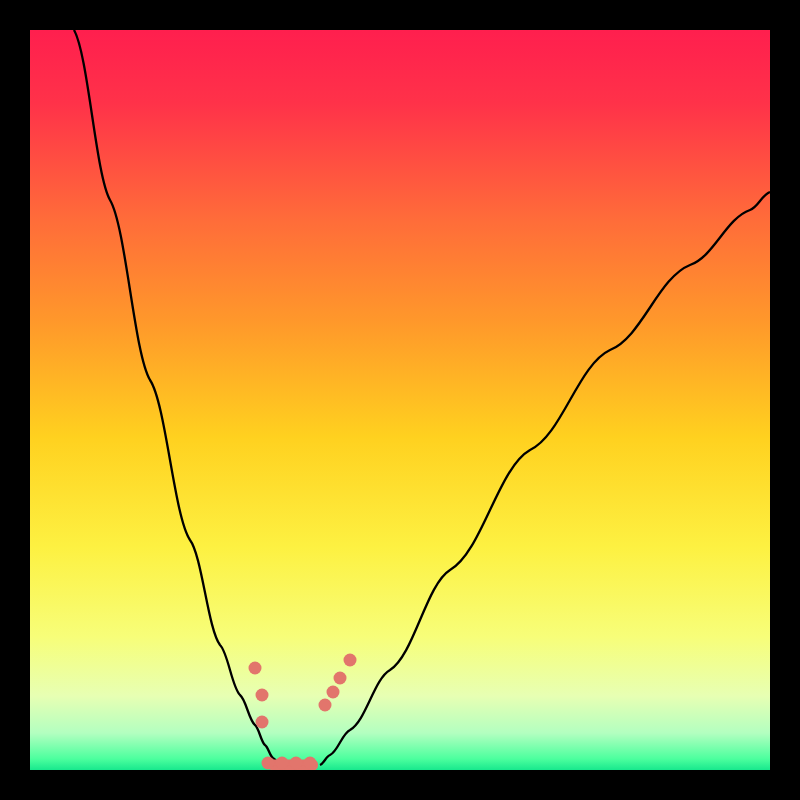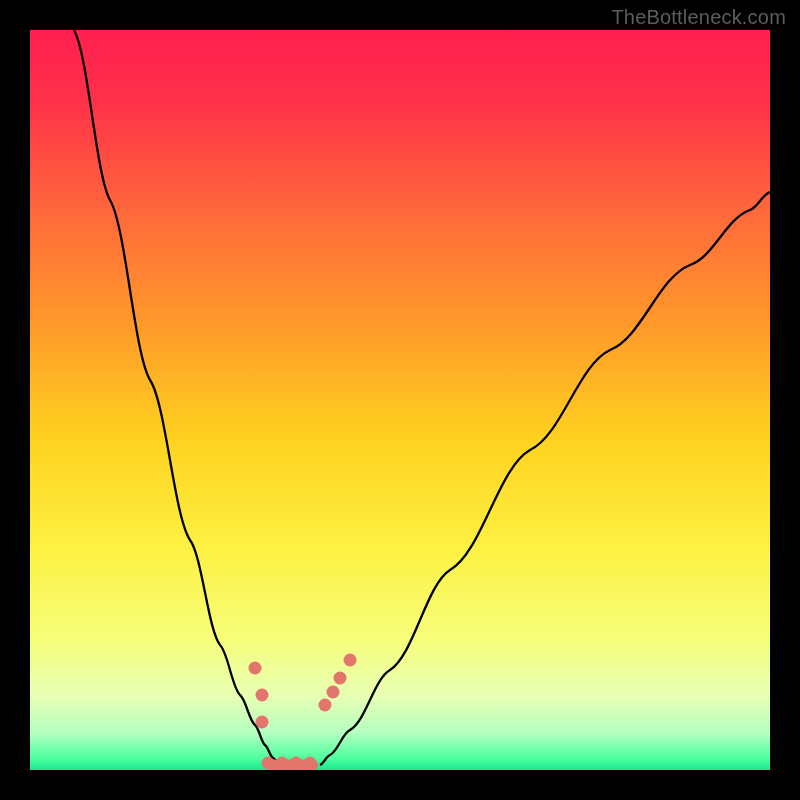--- a/index.html
+++ b/index.html
@@ -88,14 +88,13 @@
           <circle cx="310" cy="648" r="6.5" fill="#e2756c"></circle>
           <circle cx="320" cy="630" r="6.5" fill="#e2756c"></circle>
           <circle cx="238" cy="733" r="6.5" fill="#e2756c"></circle>
           <circle cx="252" cy="733" r="6.5" fill="#e2756c"></circle>
           <circle cx="266" cy="733" r="6.5" fill="#e2756c"></circle>
           <circle cx="280" cy="733" r="6.5" fill="#e2756c"></circle>
         </g>
     </svg>
   </div>
 
-  <div class="watermark">TheBottleneck.com</div>
 </div>
 
 </body></html>

